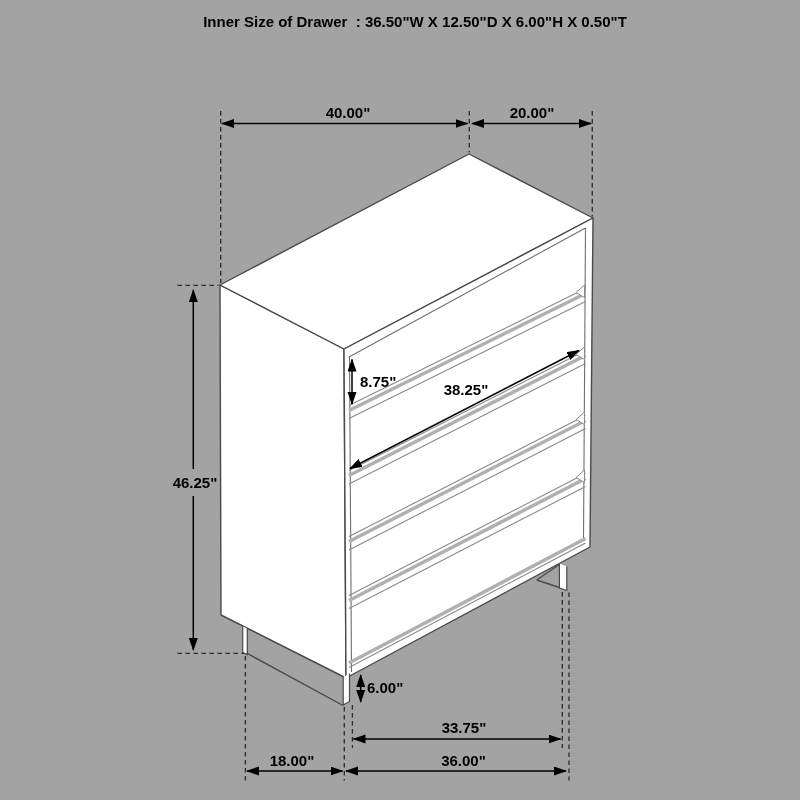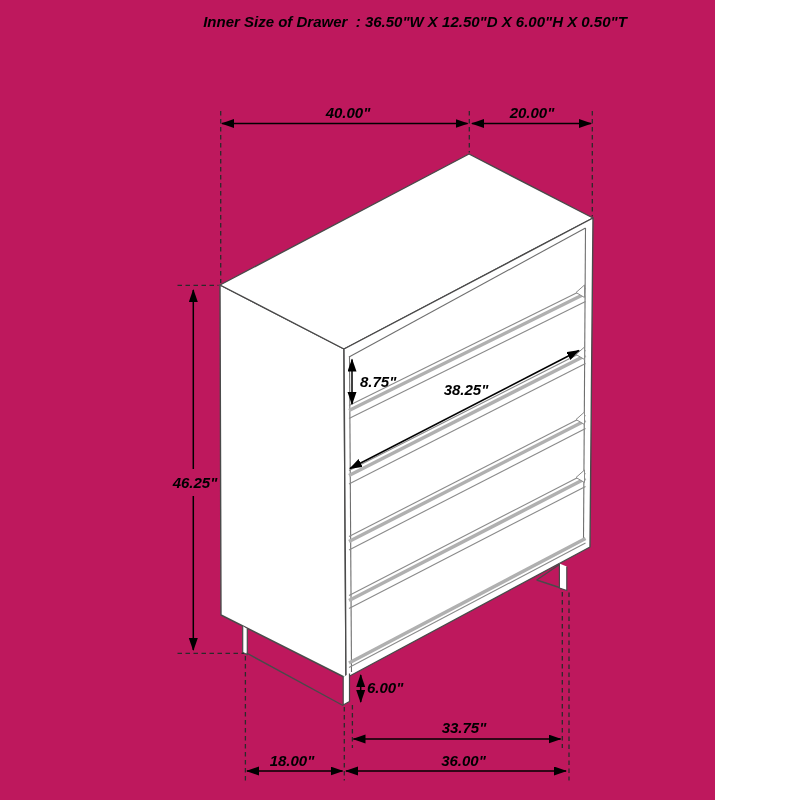--- a/index.html
+++ b/index.html
@@ -1,16 +1,16 @@
 <!DOCTYPE html>
 <html><head>
 <meta charset="utf-8">
 <style>
   html,body{margin:0;padding:0;background:#ffffff;}
-  .stage{width:715px;height:800px;position:relative;background:#be185d;overflow:hidden;font-style:italic;}
+  .stage{width:800px;height:800px;position:relative;background:#a3a3a3;overflow:hidden;}
   svg{display:block;}
   text{font-family:"Liberation Sans","DejaVu Sans",sans-serif;font-weight:bold;font-size:15px;fill:#000;white-space:pre;}
   .edge{stroke:#4a4a4a;stroke-width:1.4;fill:none;stroke-linejoin:round;}
   .face{fill:#ffffff;stroke:#4a4a4a;stroke-width:1.4;stroke-linejoin:round;}
   .inner{stroke:#6f6f6f;stroke-width:1.1;fill:none;}
   .bandthin{stroke:#8a8a8a;stroke-width:1.1;fill:none;}
   .bandthick{stroke:#b0b0b0;stroke-width:3.5;fill:none;}
   .notch{fill:#ffffff;stroke:#8a8a8a;stroke-width:1;}
   .leg{fill:#ffffff;stroke:#4a4a4a;stroke-width:1.2;}
   .dash{stroke:#2b2b2b;stroke-width:1.3;fill:none;stroke-dasharray:4.5 3.5;}

